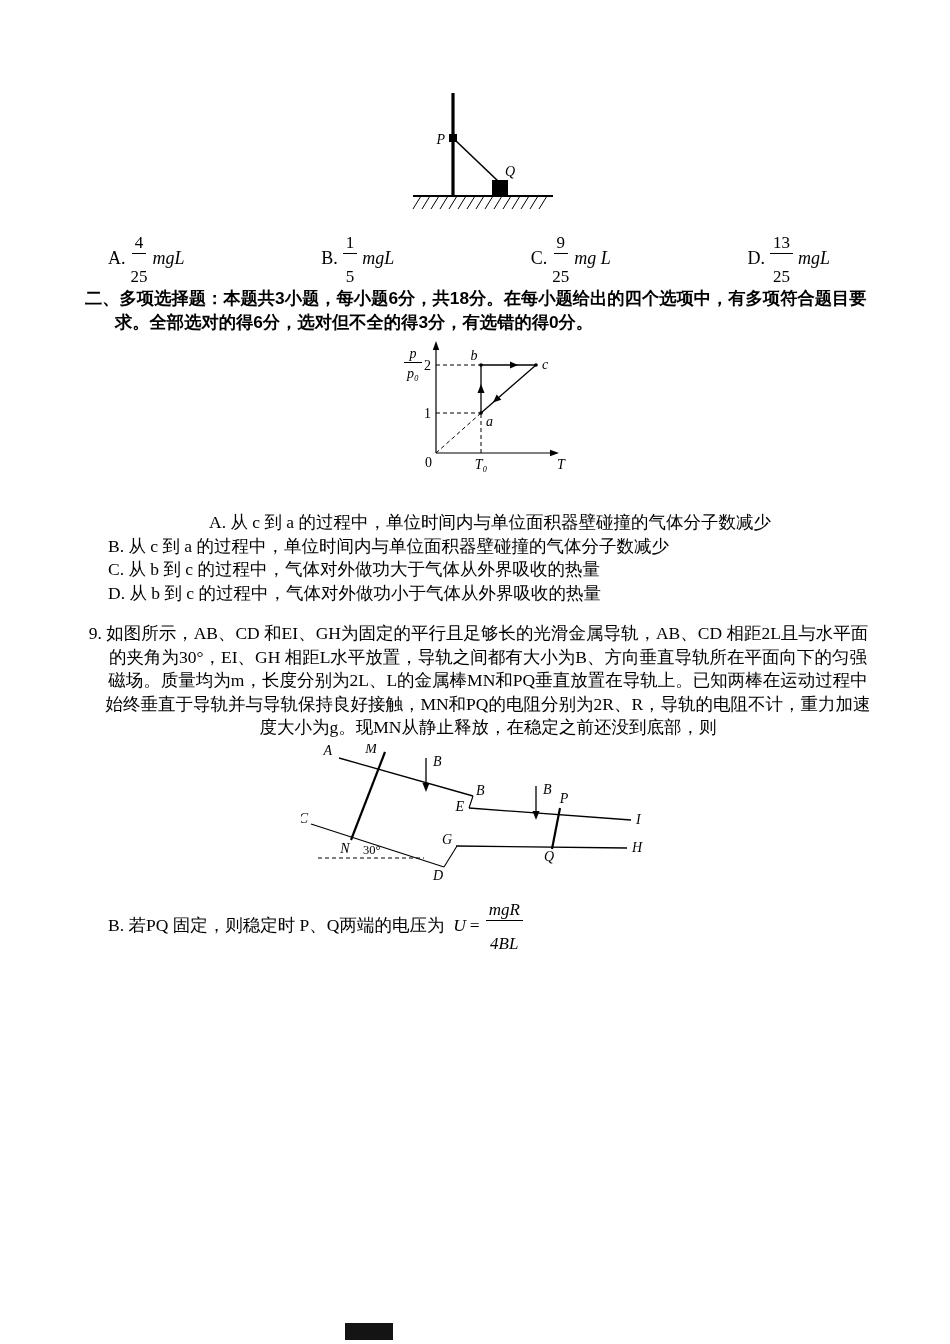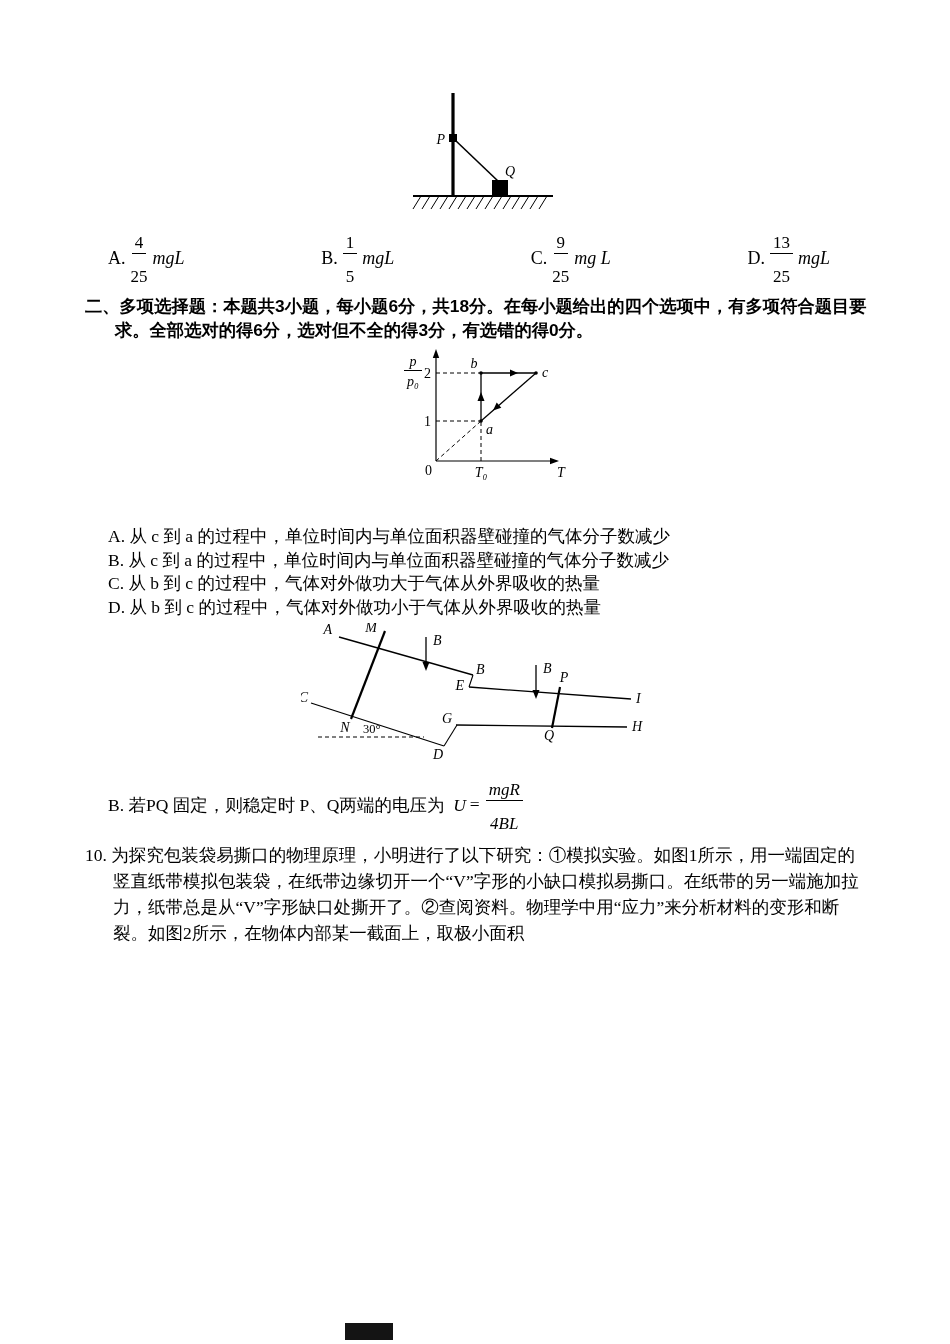--- a/index.html
+++ b/index.html
@@ -23,28 +23,28 @@
   .q7row { display:flex; justify-content:space-between; align-items:center;
            width:722px; margin:4px 0 0 23px; }
   .optitem { display:inline-flex; align-items:center; gap:3px; font-size:18px; white-space:nowrap; }
 
   .frac { display:inline-flex; flex-direction:column; align-items:center;
           vertical-align:middle; line-height:1.12; font-size:17px; margin:0 2px; }
   .frac .num { border-bottom:1.3px solid #000; padding:0 3px 1px; }
   .frac .den { padding-top:1px;margin-top:12px; }
 
   .sec { font-family:"Liberation Sans","DejaVu Sans",sans-serif; font-weight:bold;
-         font-size:17.3px; line-height:24px; margin-top:8px;
+         font-size:17.3px; line-height:24px; 
          padding-left:30px; text-indent:-30px; }
 
   .qp  { margin-top:5px; padding-left:19px; text-indent:-19px; }
   .q10p{ margin-top:9px; padding-left:28px; text-indent:-28px; line-height:26px; }
 
   .optline { margin-left:23px; }
-  .optgap  { margin-top:23px; }
+  .optgap  { margin-top:17px;text-align:center; }
   .mathline { margin:10px 0 4px 23px; }
   .mathline .eq { margin:0 4px; }
   sub { font-size:11px; }
 
   .partial-fig { position:absolute; left:345px; top:1323px; width:48px; height:17px; background:#141414; }
 </style>
 </head>
 <body>
 
 <div class="page">
@@ -163,20 +163,21 @@
       <text x="151" y="31" class="svgt it">c</text>
       <text x="95" y="88" class="svgt it">a</text>
     </svg>
   </div>
 
   <p class="optline optgap">A. 从 c 到 a 的过程中，单位时间内与单位面积器壁碰撞的气体分子数减少</p>
   <p class="optline">B. 从 c 到 a 的过程中，单位时间内与单位面积器壁碰撞的气体分子数减少</p>
   <p class="optline">C. 从 b 到 c 的过程中，气体对外做功大于气体从外界吸收的热量</p>
   <p class="optline">D. 从 b 到 c 的过程中，气体对外做功小于气体从外界吸收的热量</p>
 
+  <p class="qp optgap">9. 如图所示，AB、CD 和EI、GH为固定的平行且足够长的光滑金属导轨，AB、CD 相距2L且与水平面的夹角为30°，EI、GH 相距L水平放置，导轨之间都有大小为B、方向垂直导轨所在平面向下的匀强磁场。质量均为m，长度分别为2L、L的金属棒MN和PQ垂直放置在导轨上。已知两棒在运动过程中始终垂直于导轨并与导轨保持良好接触，MN和PQ的电阻分别为2R、R，导轨的电阻不计，重力加速度大小为g。现MN从静止释放，在稳定之前还没到底部，则</p>
 
   <div class="fig9">
     <svg width="360" height="140" viewBox="0 0 360 140">
 
       <g stroke-width="1.3">
         <line x1="38" y1="14" x2="172" y2="52"></line>
         <line x1="10" y1="80" x2="143" y2="123"></line>
       </g>
       <text x="31" y="11" text-anchor="end" class="svgt it">A</text>
       <text x="7" y="79" text-anchor="end" class="svgt it">C</text>
@@ -221,17 +222,16 @@
   </div>
 
   <p class="mathline">
     <span>B. 若PQ 固定，则稳定时 P、Q两端的电压为</span>
     <span class="it">&nbsp;<span>U</span></span><span class="eq">=</span><span class="frac it">
         <span class="num">mgR</span>
         <span class="den">4BL</span>
       </span>
   </p>
 
-  <p class="q10p">10. 为探究包装袋易撕口的物理原理，小明进行了以下研究：①模拟实验。如图1所示，用一端固定的竖直纸带模拟包装袋，在纸带边缘切开一个“V”字形的小缺口模拟易撕口。在纸带的另一端施加拉力，纸带总是从“V”字形缺口处撕开了。②查阅资料。物理学中用“应力”来分析材料的变形和断裂。如图2所示，在物体内部某一截面上，取极小面积</p>
 
   <div class="partial-fig"></div>
 
 </div>
 
 </body></html>

